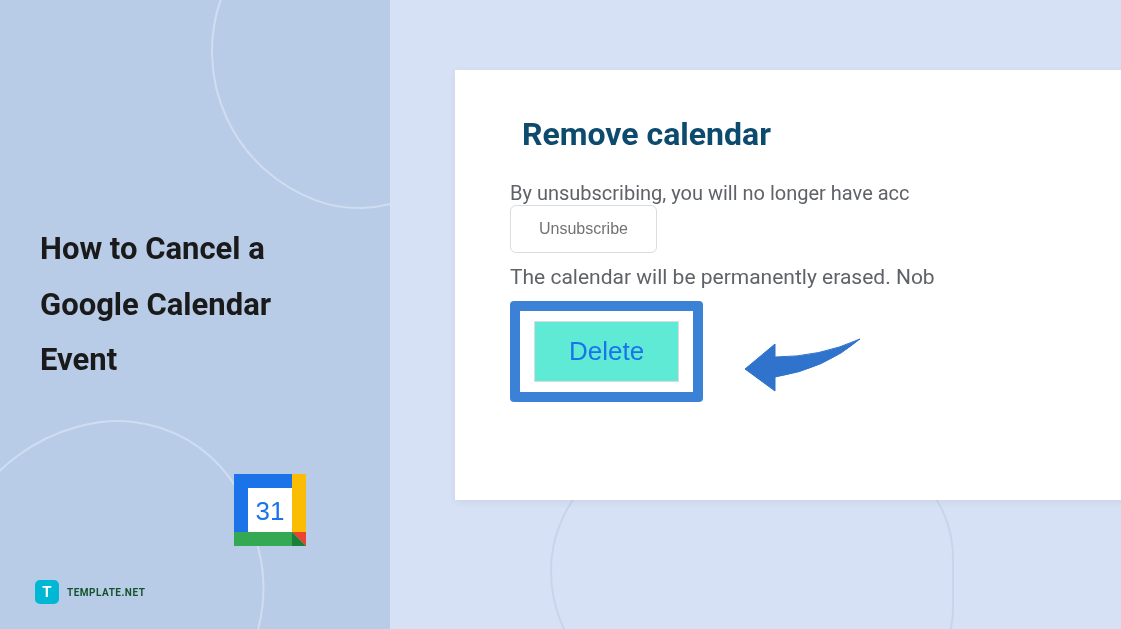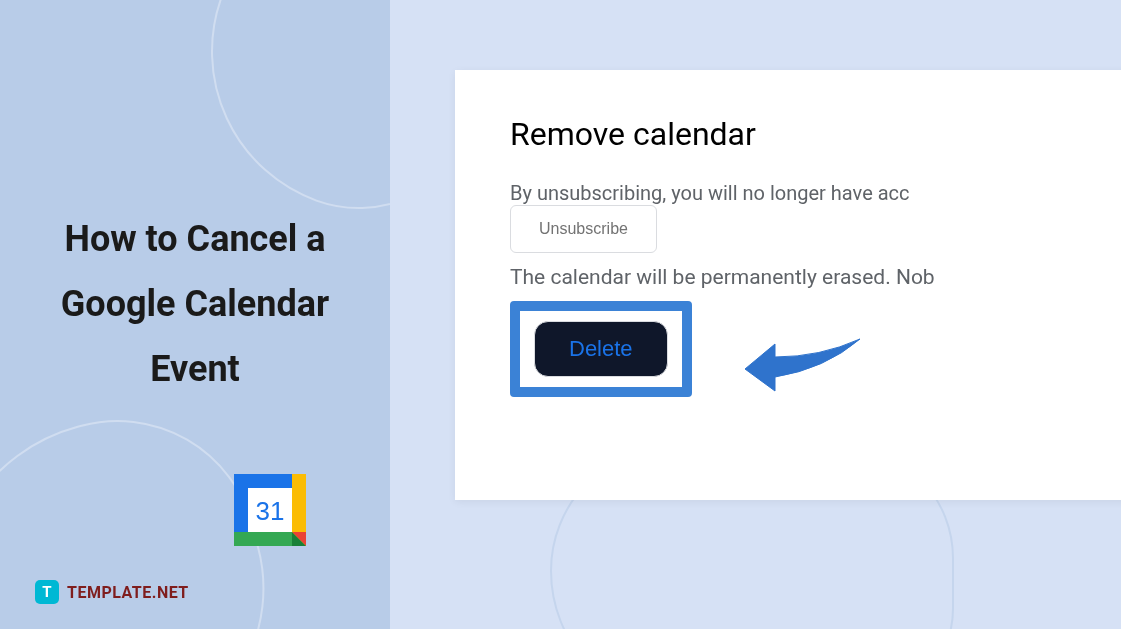--- a/index.html
+++ b/index.html
@@ -46,23 +46,23 @@
       bottom: -120px;
       left: -60px;
       width: 320px;
       height: 320px;
       border: 2px solid #d0ddf0;
       border-radius: 180px 140px 160px 120px;
       transform: rotate(-15deg);
     }
     .title {
       color: #1a1a1a;
-      font-size: 36px;
-      font-weight: 700;
-      text-align: center;
+      font-size: 31px;
+      font-weight: 700;
+      text-align: left;
       line-height: 1.8;
       z-index: 2;
       margin-top: -20px;
     }
     .calendar-icon {
       position: absolute;
       bottom: 75px;
       right: 76px;
       width: 88px;
       height: 88px;
@@ -83,23 +83,23 @@
       background: #00b8d4;
       border-radius: 5px;
       display: flex;
       align-items: center;
       justify-content: center;
       color: white;
       font-weight: 700;
       font-size: 15px;
     }
     .brand-text {
-      color: #7f1d1d;
-      font-weight: 700;
-      font-size: 16px;
+      color: #14532d;
+      font-weight: 700;
+      font-size: 10px;
       letter-spacing: 0.5px;
     }
     .right-panel {
       position: absolute;
       left: 390px;
       top: 0;
       width: 731px;
       height: 629px;
       background: #d6e1f5;
       overflow: hidden;
@@ -118,24 +118,25 @@
       position: absolute;
       top: 70px;
       left: 65px;
       width: 700px;
       height: 430px;
       background: #ffffff;
       padding: 45px 55px;
       box-shadow: 0 2px 8px rgba(0,0,0,0.06);
     }
     .card-title {
-      color: #000000;
+      color: #0c4a6e;
       font-size: 32px;
-      font-weight: 400;
+      font-weight: 700;
       margin-bottom: 28px;
+      margin-left: 12px;
     }
     .card-subtitle {
       color: #5f6368;
       font-size: 20px;
       white-space: nowrap;
     }
     .action-button {
       display: inline-block;
       border: 1px solid #dadce0;
       border-radius: 6px;
@@ -156,26 +157,26 @@
     .highlight-box {
       display: inline-block;
       border: 10px solid #3b82d6;
       padding: 10px 14px;
       border-radius: 4px;
       position: relative;
     }
     .delete-button {
       display: inline-block;
       border: 1px solid #dadce0;
-      border-radius: 14px;
+      border-radius: 0;
       padding: 14px 34px;
       color: #1a73e8;
-      font-size: 22px;
+      font-size: 26px;
       font-weight: 500;
-      background: #0f172a;
+      background: #5eead4;
       cursor: pointer;
     }
     .arrow {
       position: absolute;
       left: 210px;
       top: 18px;
       width: 140px;
       height: 70px;
     }
   </style>

